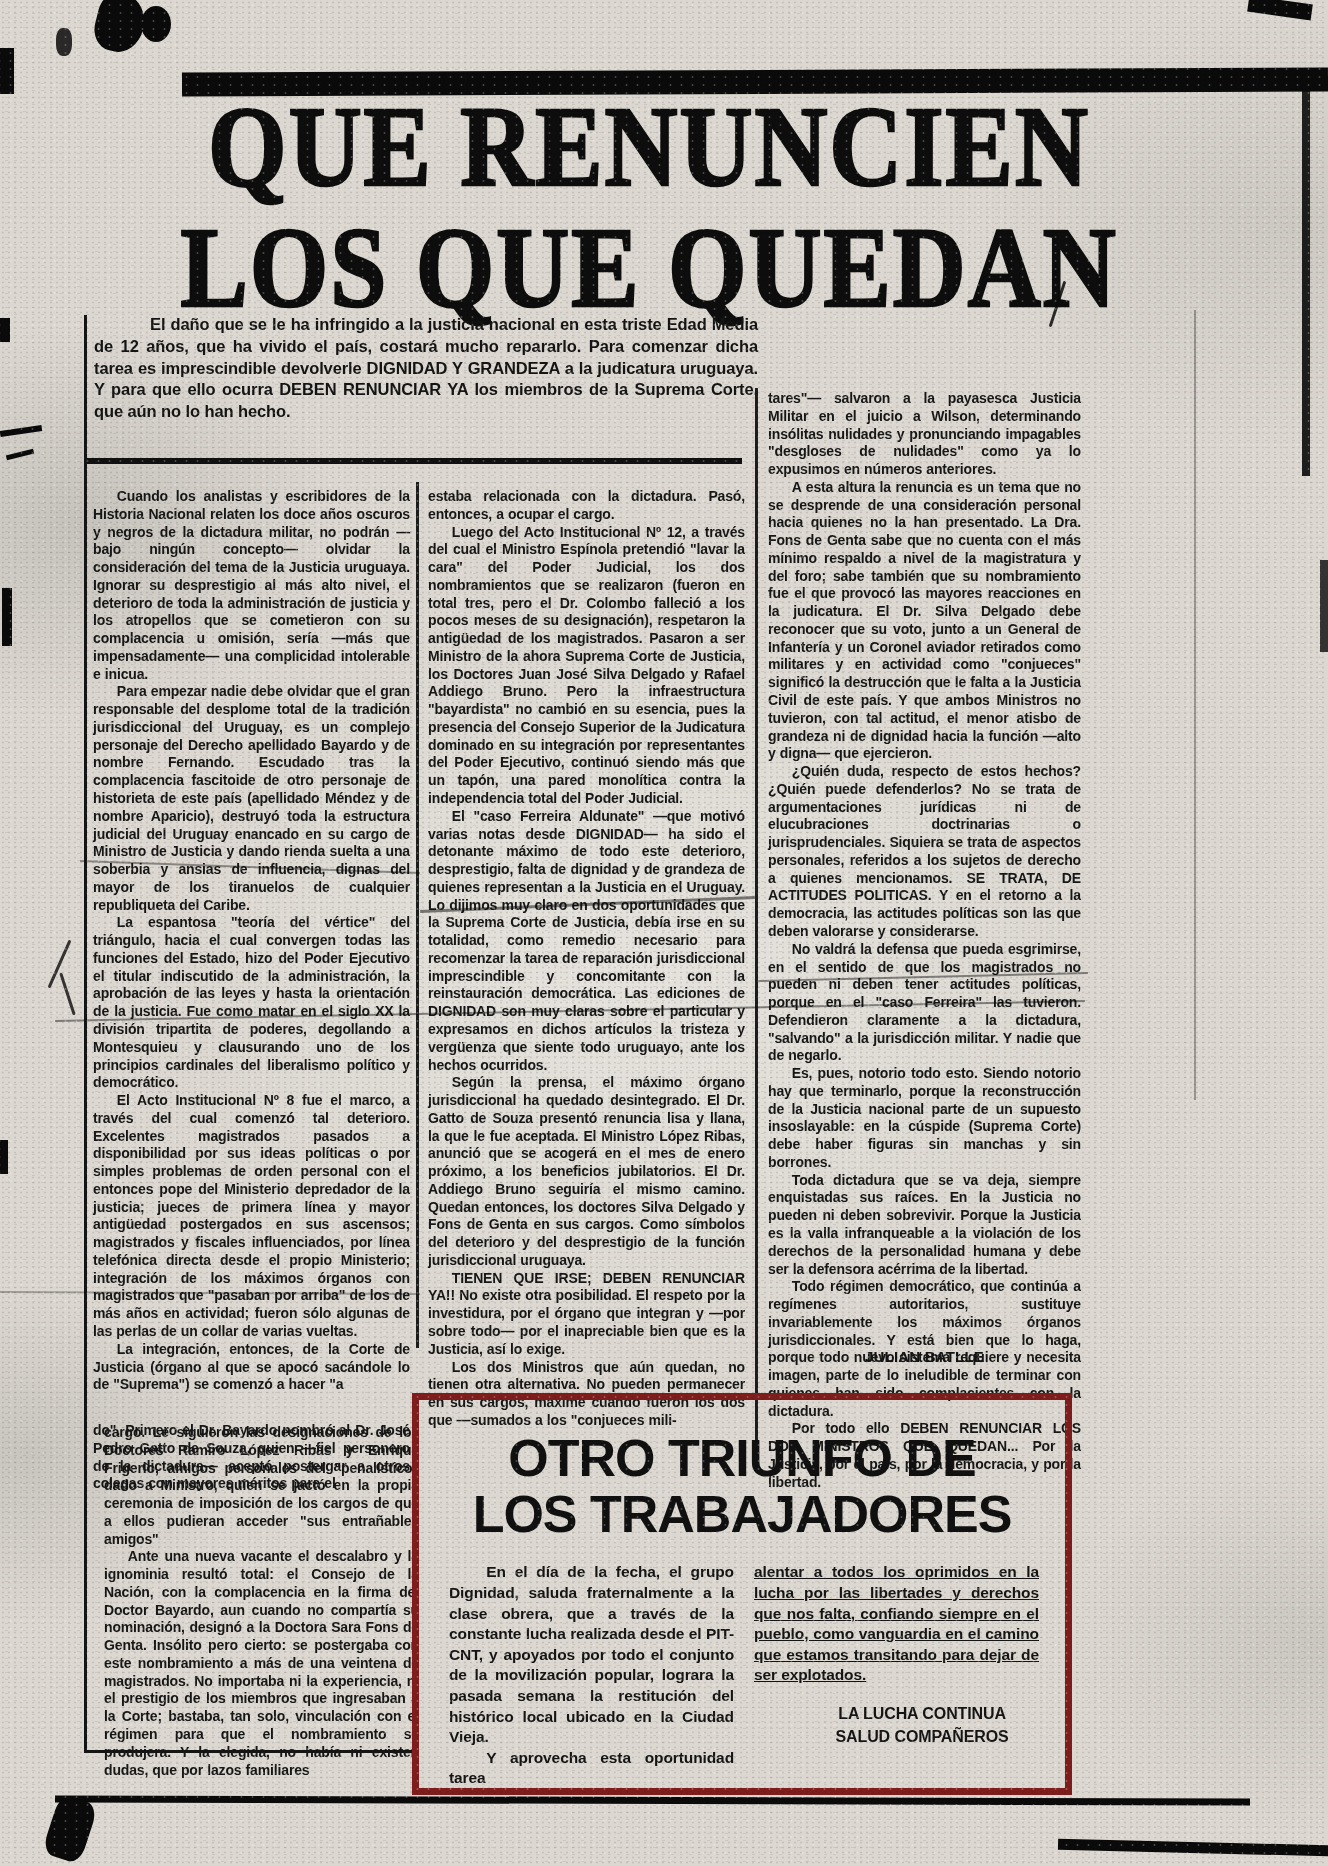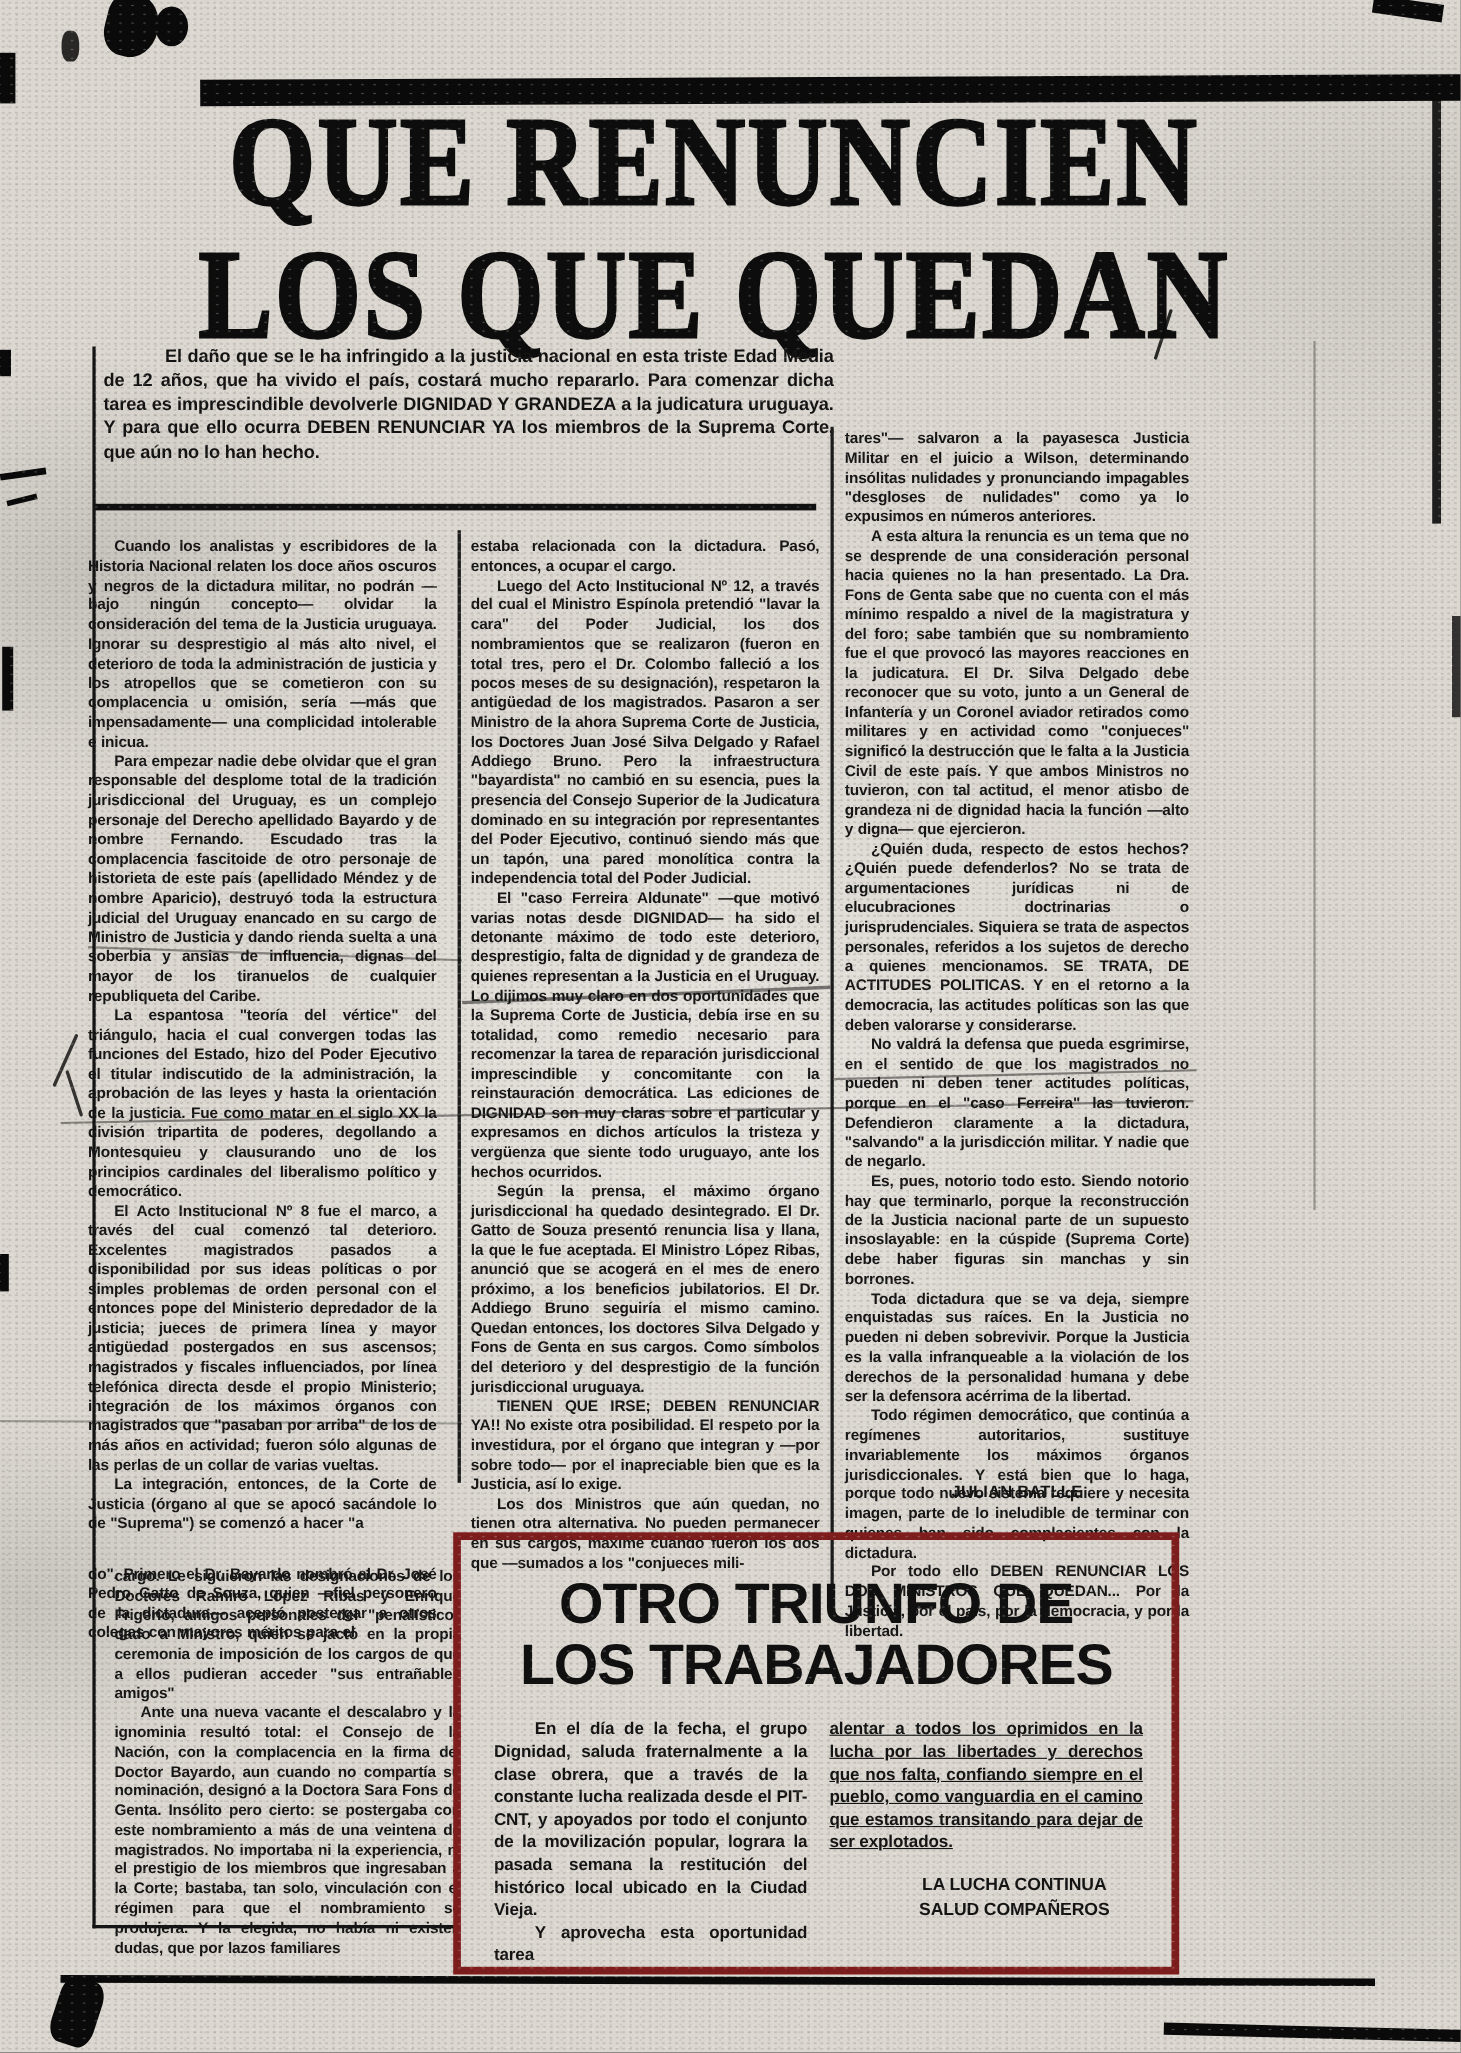--- a/index.html
+++ b/index.html
@@ -30,21 +30,21 @@
   .rule-h{position:absolute;left:86px;top:458px;width:656px;height:6px;background:#101010;}
   .vline{position:absolute;width:2.5px;background:#1c1c1c;}
   .frame{position:absolute;background:#141414;}
 
   .colwrap{position:absolute;}
   .colwrap p{margin:0;text-indent:1.7em;text-align:justify;
     font:700 14px/1.27 "Liberation Sans",sans-serif;color:#161616;
     letter-spacing:-.15px;word-spacing:.4px;}
   .colwrap p.cont{text-indent:0;}
   .colwrap p.gap{margin-top:28px;}
-  #col1top{left:80px;top:488px;width:317px;}
+  #col1top{left:93px;top:488px;width:317px;}
   #col2{left:428px;top:488px;width:317px;}
   #col3{left:768px;top:390px;width:313px;}
   #col1bot{left:104px;top:1424px;width:315px;}
   .byline{margin-top:18px;text-align:center;padding-right:52px;
     font:700 15px/1.2 "Liberation Sans",sans-serif;letter-spacing:.2px;}
 
   .box{position:absolute;left:412px;top:1393px;width:660px;height:402px;
     border:7px solid #7f1d1d;box-sizing:border-box;}
   .box-title{margin:30px 8px 0 8px;text-align:center;
     font:700 52px/1.08 "Liberation Sans",sans-serif;color:#101010;letter-spacing:-1px;}

